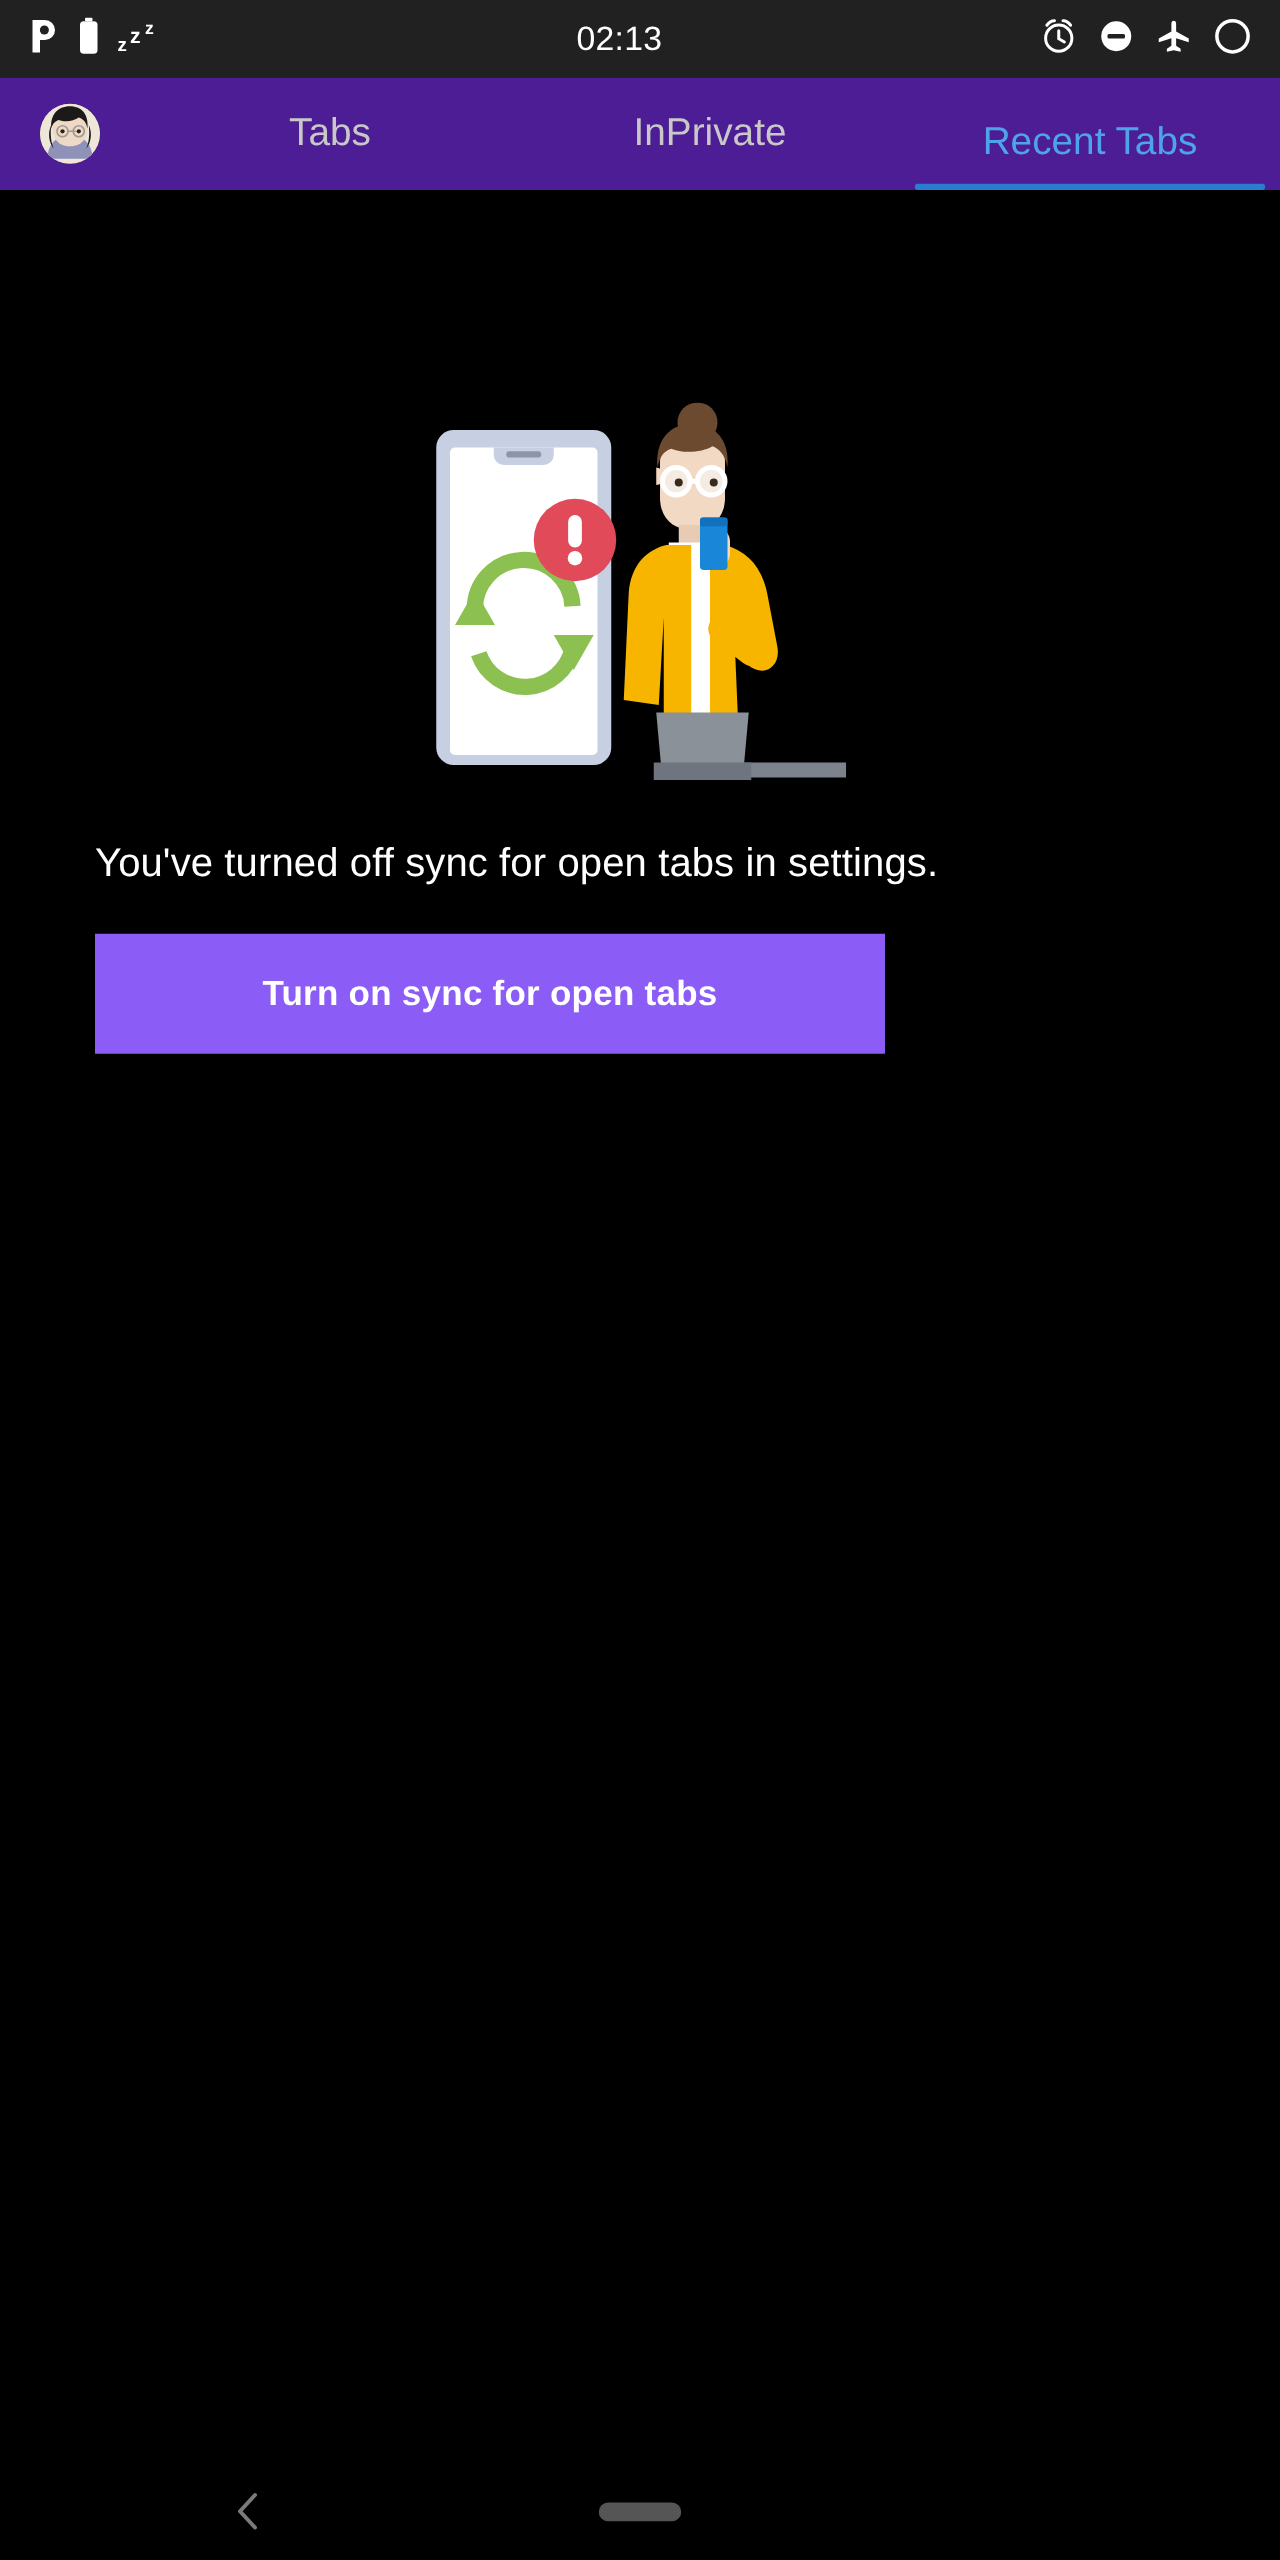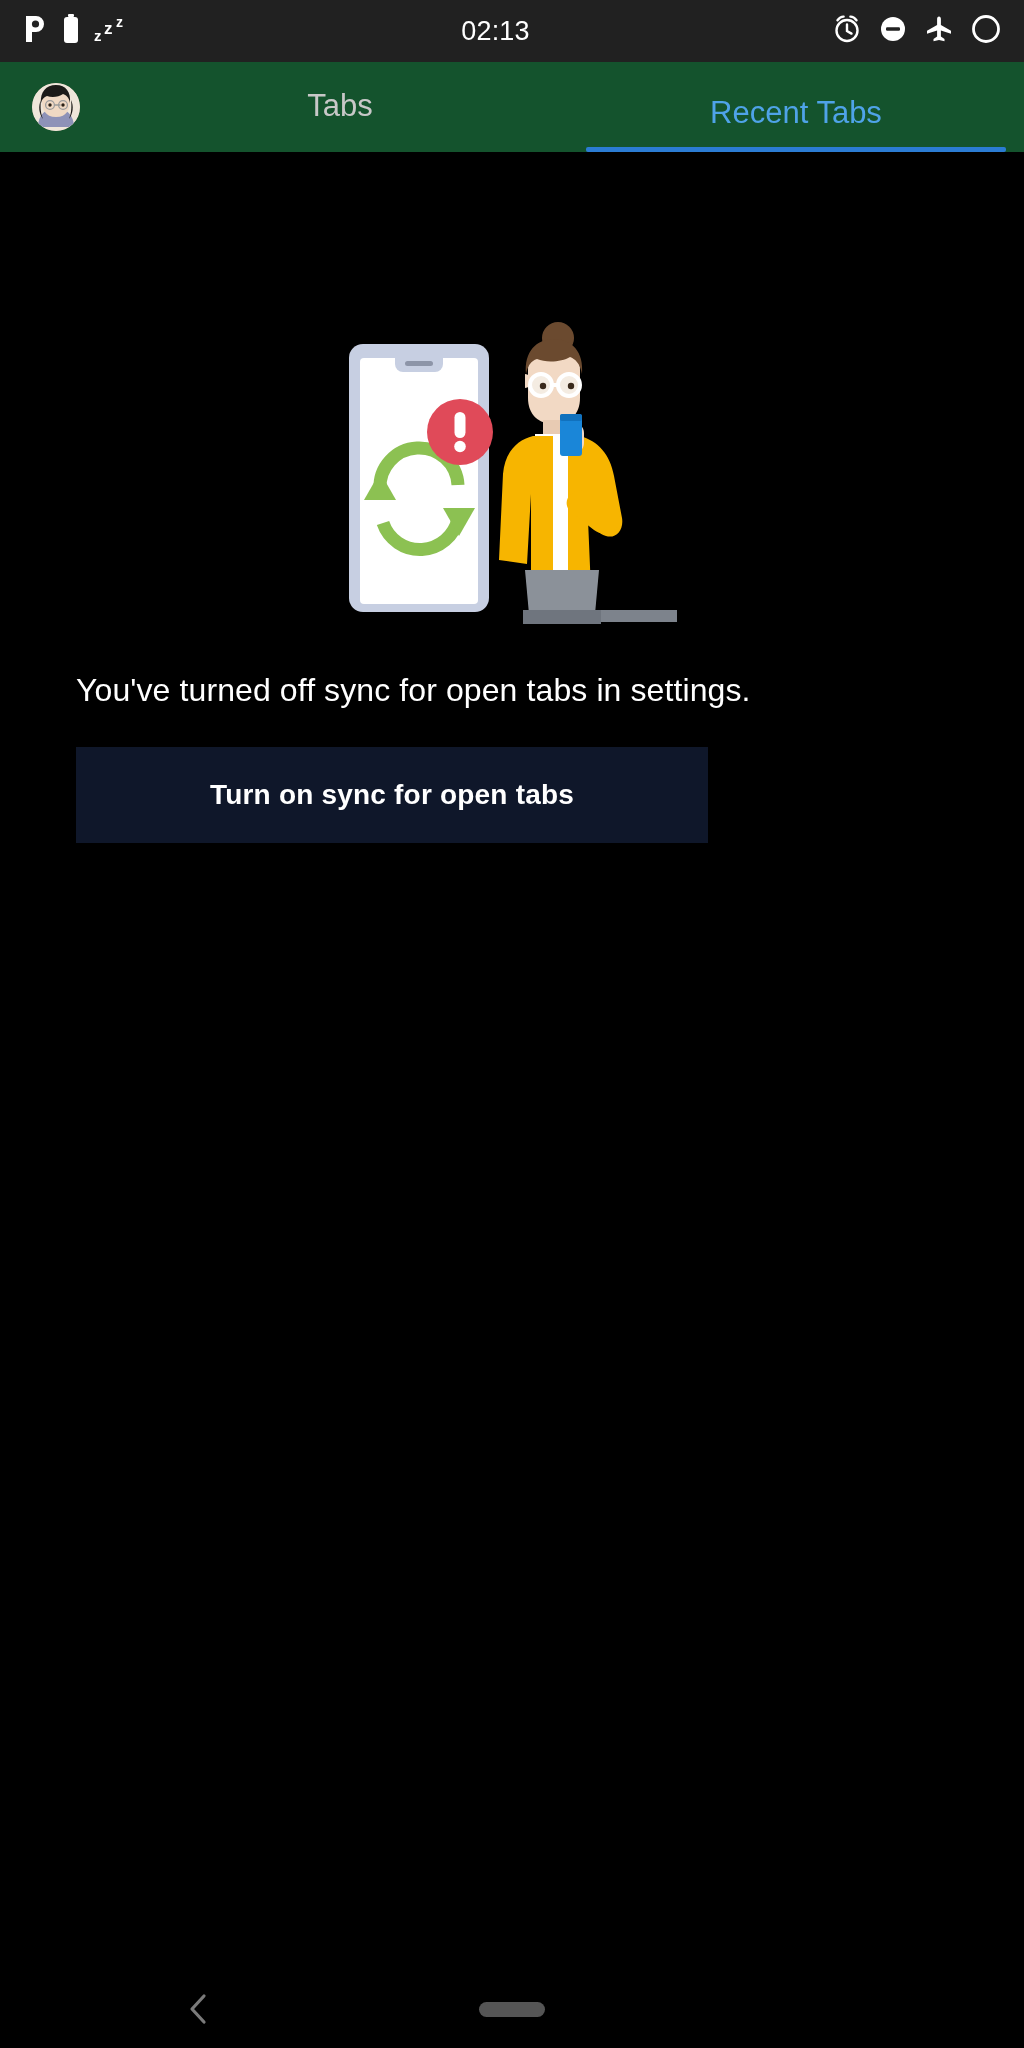--- a/index.html
+++ b/index.html
@@ -53,21 +53,21 @@
     margin-left: 29px;
   }
   .sicon { display: block; }
 
   
   #tab-bar {
     position: absolute;
     top: 62px; left: 0;
     width: 1024px;
     height: 90px;
-    background: #14532d;
+    background: #4c1d95;
     display: flex;
     align-items: center;
     box-sizing: border-box;
   }
   #avatar-wrap {
     width: 112px;
     display: flex;
     align-items: center;
     justify-content: center;
     flex: 0 0 112px;
@@ -140,21 +140,21 @@
     font-size: 32px;
     line-height: 1.25;
     letter-spacing: .1px;
   }
   #sync-button {
     position: absolute;
     top: 595px;
     left: 76px;
     width: 632px;
     height: 96px;
-    background: #0f172a;
+    background: #8b5cf6;
     border: none;
     color: #ffffff;
     font-size: 28px;
     font-weight: bold;
     font-family: "Liberation Sans", sans-serif;
     cursor: pointer;
     display: flex;
     align-items: center;
     justify-content: center;
     letter-spacing: .2px;
@@ -274,20 +274,24 @@
         </g>
       </svg>
     </div>
   </div>
 
   <div id="tabs-group">
     <div class="tab">
       <span class="tab-label">Tabs</span>
       <span class="tab-underline"></span>
     </div>
+    <div class="tab">
+      <span class="tab-label">InPrivate</span>
+      <span class="tab-underline"></span>
+    </div>
     <div class="tab active">
       <span class="tab-label">Recent Tabs</span>
       <span class="tab-underline"></span>
     </div>
   </div>
 </div>
 
 <div id="content">
 
   <div id="illustration">

